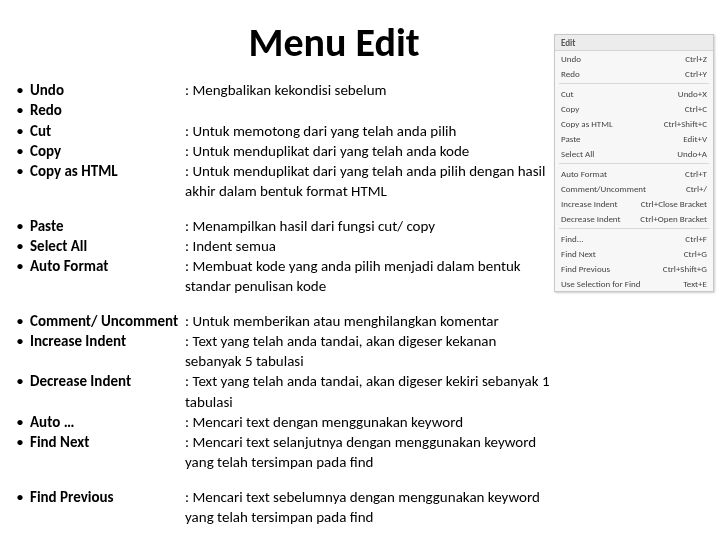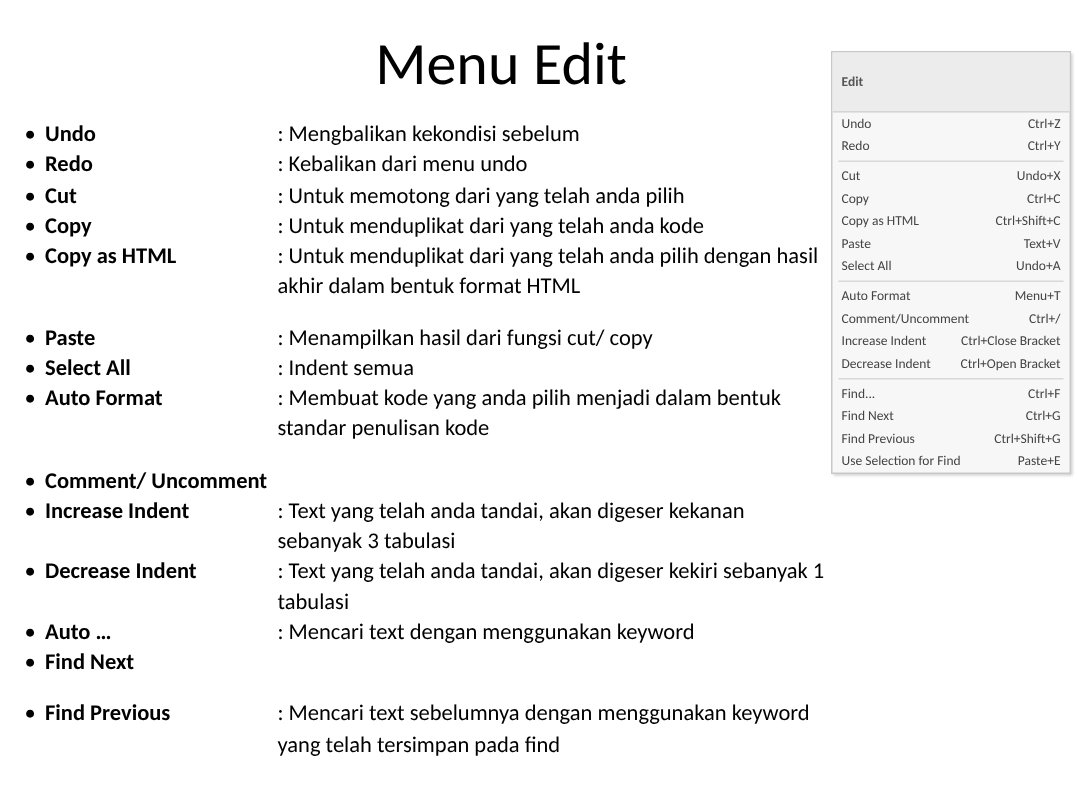--- a/index.html
+++ b/index.html
@@ -1,43 +1,42 @@
 <!DOCTYPE html>
 <html><head>
 <meta charset="utf-8">
 <style>
   html,body{margin:0;padding:0;width:720px;height:540px;background:#fff;font-family:"Calibri","Segoe UI",Arial,sans-serif;color:#000;overflow:hidden}
   .page{position:relative;width:720px;height:540px}
-  .title{position:absolute;top:18px;left:0;width:668px;text-align:center;font-size:40px;font-weight:400}
+  .title{position:absolute;top:18px;left:0;width:668px;text-align:center;font-size:40px;font-weight:700}
   .content{position:absolute;top:80px;left:12px;font-size:15px;line-height:1.35}
   .row{display:flex;align-items:flex-start}
   .bullet{width:16px;text-align:center;flex:0 0 16px}
   .cmd{width:155px;flex:0 0 155px;font-weight:700;padding-left:2px}
   .desc{max-width:365px}
   .gap{height:14px}
   .menu{position:absolute;top:34px;right:6px;width:158px;background:#f7f7f7;border:1px solid #c8c8c8;font-size:9px;color:#444;box-shadow:1px 1px 2px rgba(0,0,0,.2)}
-  .mtab{background:#ececec;border-bottom:1px solid #d5d5d5;padding:14px 6px;font-weight:700;color:#555}
+  .mtab{background:#ececec;border-bottom:1px solid #d5d5d5;padding:2px 6px;font-weight:700;color:#555}
   .mi{display:flex;justify-content:space-between;padding:2px 6px;white-space:nowrap}
   .msep{height:1px;background:#d8d8d8;margin:2px 4px}
 </style>
 </head>
 <body>
 <div class="page">
 
 <div class="title">Menu Edit</div>
 <div class="content" id="content">
       <div class="row">
         <div class="bullet">•</div>
         <div class="cmd">Undo</div>
         <div class="desc">: Mengbalikan kekondisi sebelum</div>
       </div>
       <div class="row">
         <div class="bullet">•</div>
         <div class="cmd">Redo</div>
-        <div class="desc">: Kebalikan dari menu undo</div>
       </div>
       <div class="row">
         <div class="bullet">•</div>
         <div class="cmd">Cut</div>
         <div class="desc">: Untuk memotong dari yang telah anda pilih</div>
       </div>
       <div class="row">
         <div class="bullet">•</div>
         <div class="cmd">Copy</div>
         <div class="desc">: Untuk menduplikat dari yang telah anda kode</div>
@@ -60,39 +59,41 @@
       </div>
       <div class="row">
         <div class="bullet">•</div>
         <div class="cmd">Auto Format</div>
         <div class="desc">: Membuat kode yang anda pilih menjadi dalam bentuk standar penulisan kode</div>
       </div>
       <div class="gap"></div>
       <div class="row">
         <div class="bullet">•</div>
         <div class="cmd">Comment/ Uncomment</div>
+        <div class="desc">: Untuk memberikan atau menghilangkan komentar</div>
       </div>
       <div class="row">
         <div class="bullet">•</div>
         <div class="cmd">Increase Indent</div>
-        <div class="desc">: Text yang telah anda tandai, akan digeser kekanan sebanyak 3 tabulasi</div>
+        <div class="desc">: Text yang telah anda tandai, akan digeser kekanan sebanyak 5 tabulasi</div>
       </div>
       <div class="row">
         <div class="bullet">•</div>
         <div class="cmd">Decrease Indent</div>
         <div class="desc">: Text yang telah anda tandai, akan digeser kekiri sebanyak 1 tabulasi</div>
       </div>
       <div class="row">
         <div class="bullet">•</div>
         <div class="cmd">Auto …</div>
         <div class="desc">: Mencari text dengan menggunakan keyword</div>
       </div>
       <div class="row">
         <div class="bullet">•</div>
         <div class="cmd">Find Next</div>
+        <div class="desc">: Mencari text  selanjutnya dengan menggunakan keyword yang telah tersimpan pada find</div>
       </div>
       <div class="gap"></div>
       <div class="row">
         <div class="bullet">•</div>
         <div class="cmd">Find Previous</div>
         <div class="desc">: Mencari text  sebelumnya dengan menggunakan keyword yang telah tersimpan pada find</div>
       </div>
       <div class="gap"></div>
     </div>
 <div class="menu" id="menu">
@@ -113,30 +114,30 @@
       <div class="mi">
         <span>Copy</span>
         <span>Ctrl+C</span>
       </div>
       <div class="mi">
         <span>Copy as HTML</span>
         <span>Ctrl+Shift+C</span>
       </div>
       <div class="mi">
         <span>Paste</span>
-        <span>Text+V</span>
+        <span>Edit+V</span>
       </div>
       <div class="mi">
         <span>Select All</span>
         <span>Undo+A</span>
       </div>
       <div class="msep"></div>
       <div class="mi">
         <span>Auto Format</span>
-        <span>Menu+T</span>
+        <span>Ctrl+T</span>
       </div>
       <div class="mi">
         <span>Comment/Uncomment</span>
         <span>Ctrl+/</span>
       </div>
       <div class="mi">
         <span>Increase Indent</span>
         <span>Ctrl+Close Bracket</span>
       </div>
       <div class="mi">
@@ -151,17 +152,17 @@
       <div class="mi">
         <span>Find Next</span>
         <span>Ctrl+G</span>
       </div>
       <div class="mi">
         <span>Find Previous</span>
         <span>Ctrl+Shift+G</span>
       </div>
       <div class="mi">
         <span>Use Selection for Find</span>
-        <span>Paste+E</span>
+        <span>Text+E</span>
       </div>
     </div>
 
 </div>
 
 </body></html>

